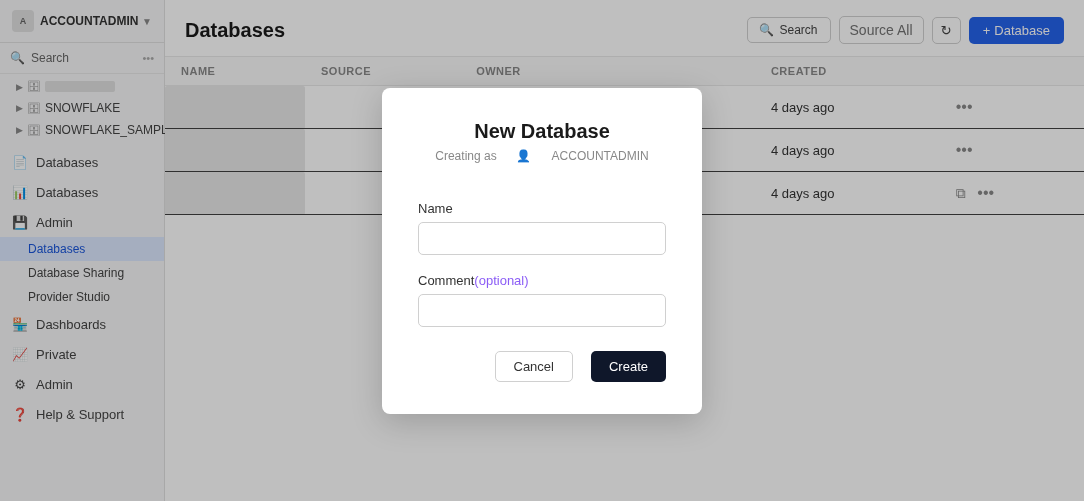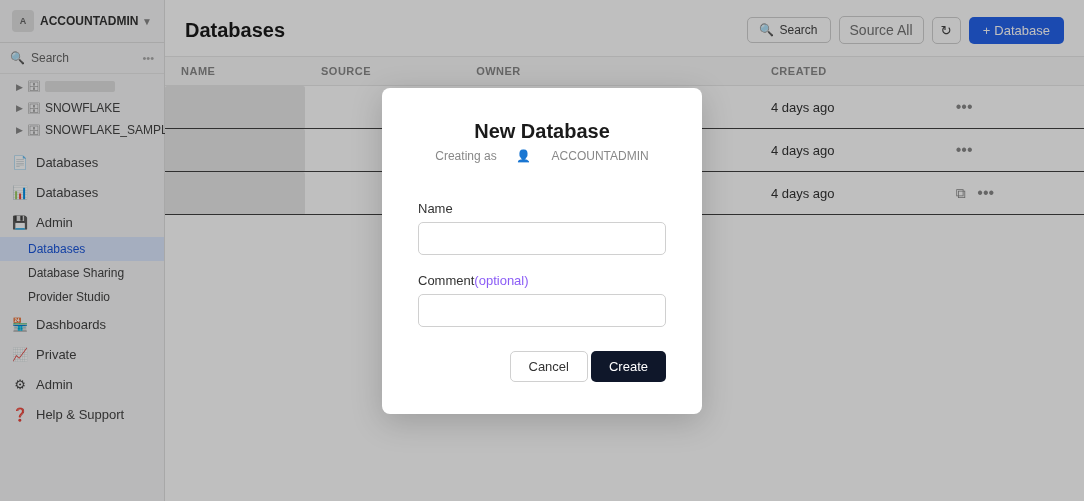--- a/index.html
+++ b/index.html
@@ -182,21 +182,21 @@
     .modal-subtitle-icon { font-size: 12px; color: #888; }
     .form-group { margin-bottom: 18px; }
     .form-label { font-size: 13px; font-weight: 500; color: #333; margin-bottom: 6px; display: block; }
     .form-label .optional { font-weight: 400; color: #8b5cf6; }
     .form-input {
       width: 100%; border: 1px solid #d0d0d0; border-radius: 5px;
       padding: 8px 10px; font-size: 13px; color: #333;
       outline: none; background: #fff;
     }
     .modal-actions {
-      display: flex; justify-content: flex-end; gap: 3px; margin-top: 24px;
+      display: flex; justify-content: flex-end; gap: 18px; margin-top: 24px;
     }
     .btn-cancel {
       background: #fff; border: 1px solid #d0d0d0;
       padding: 7px 18px; border-radius: 5px; font-size: 13px;
       cursor: pointer; color: #333;
     }
     .btn-create {
       background: #0f172a; border: none;
       padding: 7px 18px; border-radius: 5px; font-size: 13px;
       cursor: pointer; color: #fff;

